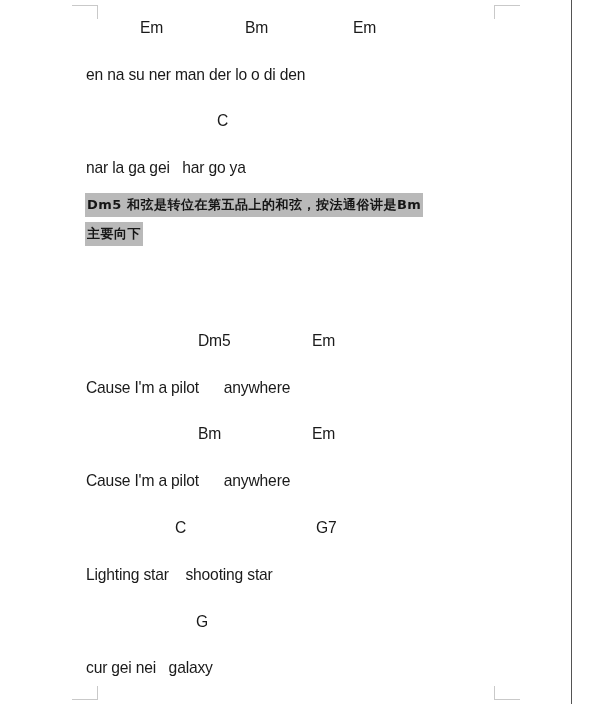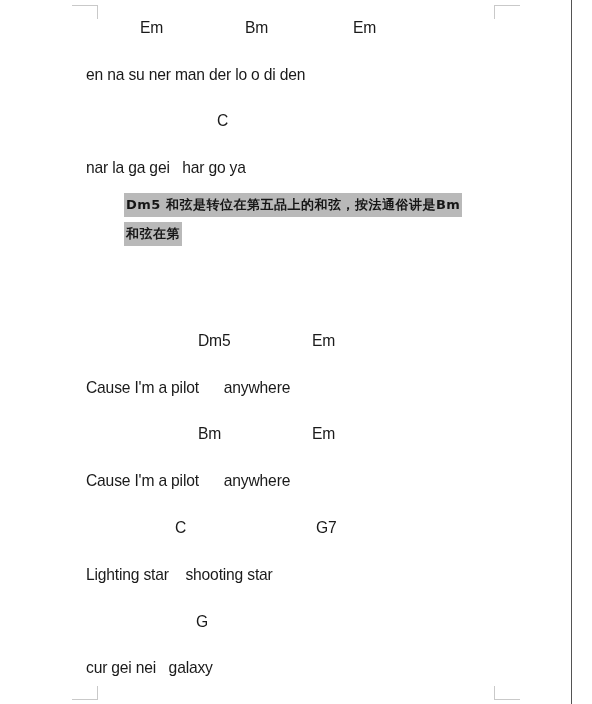--- a/index.html
+++ b/index.html
@@ -105,21 +105,20 @@
     font-size: 13px;
     font-weight: 700;
     line-height: 19px;
     height: 24px;
     padding: 2px 2px 0 2px;
     margin-bottom: 5px;
     white-space: pre;
     box-sizing: border-box;
     letter-spacing: 0.5px;
     width: max-content;
-    margin-left: 39px;
   }
 </style>
 </head>
 <body>
 
 <div id="page">
 
   <div class="corner" id="corner-tl">
     <i class="h"></i>
       <i class="v"></i>
@@ -142,21 +141,21 @@
   <div class="line chord-line" style="left:353px; top:18px;">Em</div>
 
   <div class="line lyric-line" style="left:86px; top:65px;">en na su ner man der lo o di den</div>
 
   <div class="line chord-line" style="left:217px; top:111px;">C</div>
 
   <div class="line lyric-line" style="left:86px; top:158px;">nar la ga gei   har go ya</div>
 
   <div id="note-block">
     <span class="note-line">Dm5 和弦是转位在第五品上的和弦，按法通俗讲是Bm</span>
-    <span class="note-line">和弦在第</span>
+    <span class="note-line">主要向下</span>
   </div>
 
   <div class="line chord-line" style="left:198px; top:331px;">Dm5</div>
   <div class="line chord-line" style="left:312px; top:331px;">Em</div>
 
   <div class="line lyric-line" style="left:86px; top:378px;">Cause I'm a pilot      anywhere</div>
 
   <div class="line chord-line" style="left:198px; top:424px;">Bm</div>
   <div class="line chord-line" style="left:312px; top:424px;">Em</div>
 

